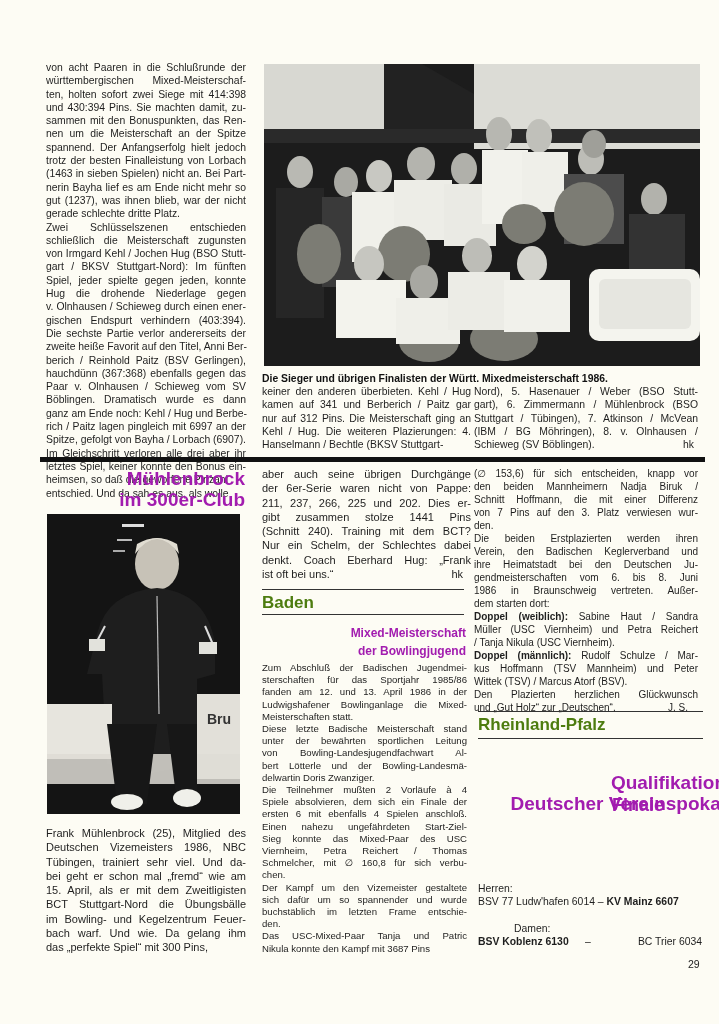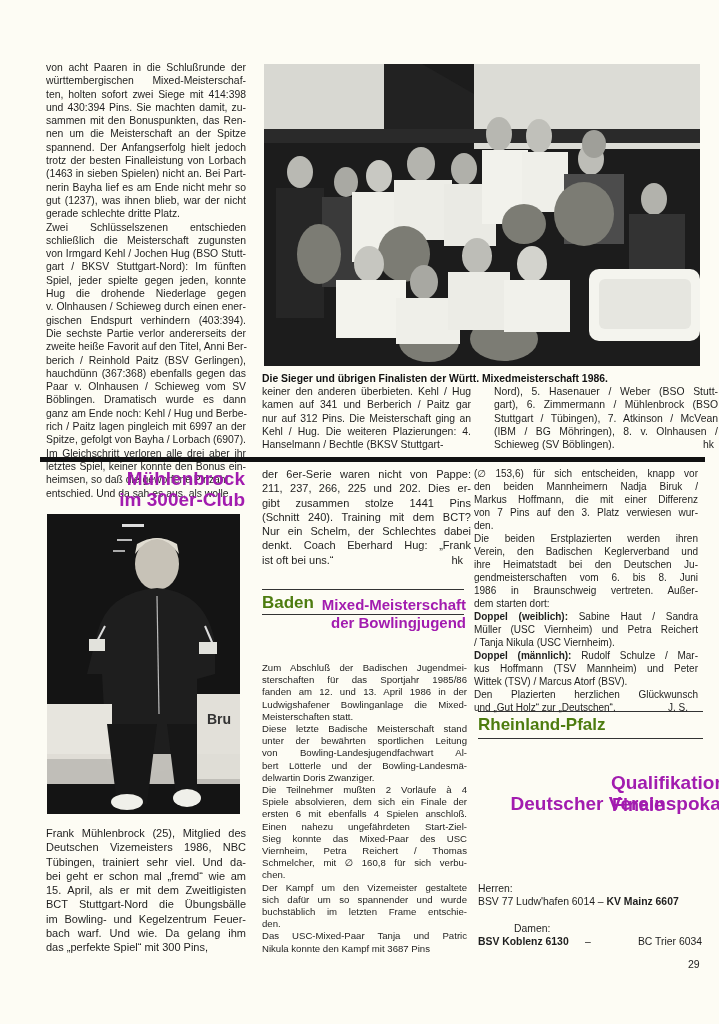--- a/index.html
+++ b/index.html
@@ -122,21 +122,21 @@
 </div>
 <div class="caption" style="left:262px; top:372px;">Die Sieger und übrigen Finalisten der Württ. Mixedmeisterschaft 1986.</div>
 
 <div class="txt" style="left:262px; top:385px; width:209px;" id="col2">
     <span class="ln">keiner den anderen überbieten. Kehl / Hug</span>
     <span class="ln">kamen auf 341 und Berberich / Paitz gar</span>
     <span class="ln">nur auf 312 Pins. Die Meisterschaft ging an</span>
     <span class="ln">Kehl / Hug. Die weiteren Plazierungen: 4.</span>
     <span class="ln last">Hanselmann / Bechtle (BKSV Stuttgart-</span>
   </div>
-<div class="txt" style="left:474px; top:385px; width:224px;margin-left:20px;" id="col3">
+<div class="txt" style="left:474px; top:385px; width:224px;" id="col3">
     <span class="ln">Nord), 5. Hasenauer / Weber (BSO Stutt-</span>
     <span class="ln">gart), 6. Zimmermann / Mühlenbrock (BSO</span>
     <span class="ln">Stuttgart / Tübingen), 7. Atkinson / McVean</span>
     <span class="ln">(IBM / BG Möhringen), 8. v. Olnhausen /</span>
     <span class="ln last">Schieweg (SV Böblingen).</span>
     <span style="position: absolute; right: 4px; bottom: 0px;">hk</span>
   </div>
 
 <div class="rule-thick" style="left:40px; top:457px; width:665px; height:5px;"></div>
 
@@ -176,35 +176,36 @@
     <span class="ln">Tübingen, trainiert sehr viel. Und da-</span>
     <span class="ln">bei geht er schon mal „fremd“ wie am</span>
     <span class="ln">15. April, als er mit dem Zweitligisten</span>
     <span class="ln">BCT Stuttgart-Nord die Übungsbälle</span>
     <span class="ln">im Bowling- und Kegelzentrum Feuer-</span>
     <span class="ln">bach warf. Und wie. Da gelang ihm</span>
     <span class="ln last">das „perfekte Spiel“ mit 300 Pins,</span>
   </div>
 
 <div class="txt" style="left:262px; top:467px; width:209px; font-size:11px; line-height:14.3px;" id="mcont">
+    <span class="ln">aber auch seine übrigen Durchgänge</span>
     <span class="ln">der 6er-Serie waren nicht von Pappe:</span>
     <span class="ln">211, 237, 266, 225 und 202. Dies er-</span>
     <span class="ln">gibt zusammen stolze 1441 Pins</span>
     <span class="ln">(Schnitt 240). Training mit dem BCT?</span>
     <span class="ln">Nur ein Schelm, der Schlechtes dabei</span>
     <span class="ln">denkt. Coach Eberhard Hug: „Frank</span>
     <span class="ln last">ist oft bei uns.“</span>
     <span style="position: absolute; right: 8px; bottom: 0px;">hk</span>
   </div>
 
 <div class="rule-thin" style="left:262px; top:589px; width:202px;"></div>
 <div class="h-left" style="left:262px; top:593px; font-size:17px; line-height:20px;">Baden</div>
 <div class="rule-thin" style="left:262px; top:614px; width:202px;"></div>
 
-<div class="h-center" style="left:262px; top:596px; width:204px; font-size:15px; line-height:18px;">
+<div class="h-center" style="left:262px; top:624px; width:204px; font-size:12px; line-height:18px;">
   <div>Mixed-Meisterschaft</div>
   <div>der Bowlingjugend</div>
 </div>
 
 <div class="txt" style="left:262px; top:662px; width:205px; font-size:9.6px; line-height:12.2px;" id="badenA">
     <span class="ln">Zum Abschluß der Badischen Jugendmei-</span>
     <span class="ln">sterschaften für das Sportjahr 1985/86</span>
     <span class="ln">fanden am 12. und 13. April 1986 in der</span>
     <span class="ln">Ludwigshafener Bowlinganlage die Mixed-</span>
     <span class="ln last">Meisterschaften statt.</span>
@@ -225,21 +226,21 @@
     <span class="ln">sich dafür um so spannender und wurde</span>
     <span class="ln">buchstäblich im letzten Frame entschie-</span>
     <span class="ln last">den.</span>
     <span class="ln">Das USC-Mixed-Paar Tanja und Patric</span>
     <span class="ln last">Nikula konnte den Kampf mit 3687 Pins</span>
   </div>
 
 <div class="txt" style="left:474px; top:467px; width:224px; font-size:10px; line-height:13px;" id="badenB">
     <span class="ln">(∅ 153,6) für sich entscheiden, knapp vor</span>
     <span class="ln">den beiden Mannheimern Nadja Biruk /</span>
-    <span class="ln">Markus Hoffmann, die mit einer Differenz</span>
+    <span class="ln">Schnitt Hoffmann, die mit einer Differenz</span>
     <span class="ln">von 7 Pins auf den 3. Platz verwiesen wur-</span>
     <span class="ln last">den.</span>
     <span class="ln">Die beiden Erstplazierten werden ihren</span>
     <span class="ln">Verein, den Badischen Keglerverband und</span>
     <span class="ln">ihre Heimatstadt bei den Deutschen Ju-</span>
     <span class="ln">gendmeisterschaften vom 6. bis 8. Juni</span>
     <span class="ln">1986 in Braunschweig vertreten. Außer-</span>
     <span class="ln last">dem starten dort:</span>
     <span class="ln"><b>Doppel (weiblich):</b><span> Sabine Haut / Sandra</span></span>
     <span class="ln">Müller (USC Viernheim) und Petra Reichert</span>

